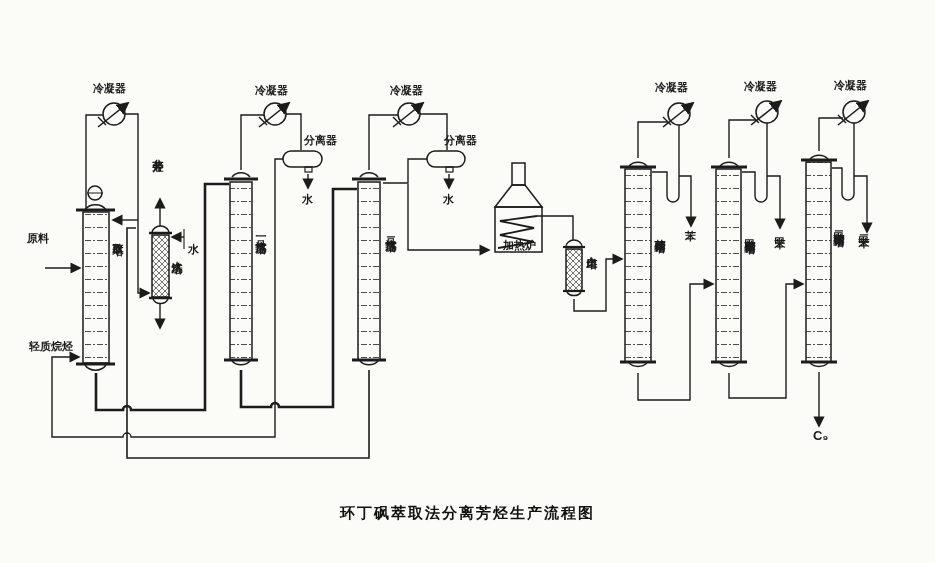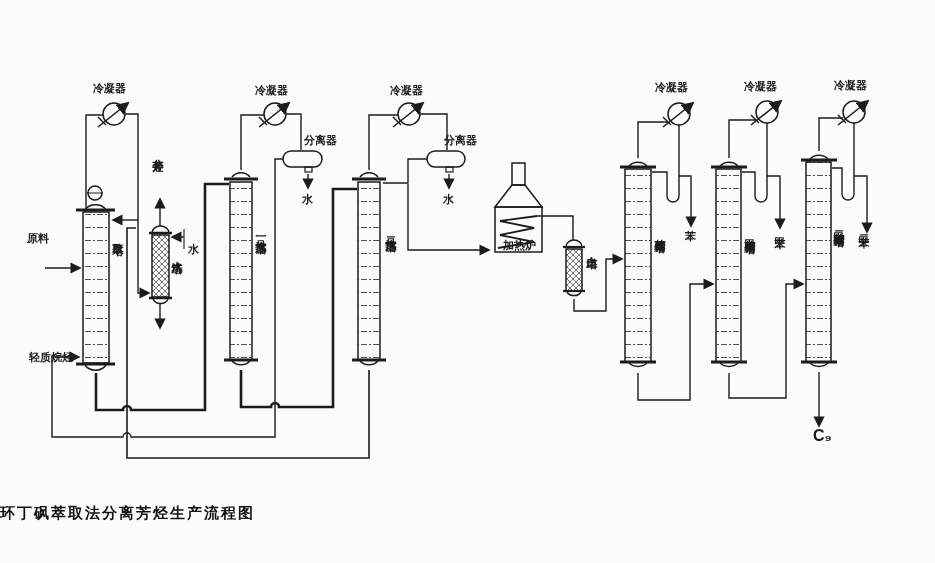--- a/index.html
+++ b/index.html
@@ -1,23 +1,23 @@
 <!DOCTYPE html>
 <html><head>
 <meta charset="utf-8">
 <style>
   html,body{margin:0;padding:0;}
   body{width:935px;height:563px;background:#fbfbf8;font-family:"Liberation Sans","DejaVu Sans",sans-serif;}
   #page{position:relative;width:935px;height:522px;overflow:hidden;background:#fbfbf8;}
   svg{position:absolute;left:0;top:0;}
   .lbl{position:absolute;font-size:11px;font-weight:600;color:#1b1b1b;line-height:12px;white-space:nowrap;}
   .v{writing-mode:vertical-rl;text-orientation:upright;letter-spacing:1px;line-height:13px;}
-  .cap{position:absolute;left:0;right:0;top:504px;font-size:15px;font-weight:700;color:#111;
+  .cap{position:absolute;left:0;right:0;top:504px;text-align:center;font-size:15px;font-weight:700;color:#111;
        font-family:"Liberation Serif","DejaVu Serif",serif;letter-spacing:2px;}
-  .sub{font-size:16px;text-align:right;}
+  .sub{font-size:13px;text-align:right;}
 </style>
 </head>
 <body>
 
 <div id="page">
 
 <svg width="935" height="563" viewBox="0 0 935 563">
   <defs>
     <marker id="arr" viewBox="0 0 10 10" refX="8.5" refY="5" markerWidth="8" markerHeight="8" orient="auto">
       <path d="M0,0 L10,5 L0,10 z" fill="#1c1c1c"></path>
@@ -213,21 +213,21 @@
 <div class="lbl" style="left:834px;top:79px">冷凝器</div>
 
 <div class="lbl" style="left:304px;top:134px">分离器</div>
 <div class="lbl" style="left:444px;top:134px">分离器</div>
 
 <div class="lbl" style="left:302px;top:193px">水</div>
 <div class="lbl" style="left:443px;top:193px">水</div>
 <div class="lbl" style="left:188px;top:243px">水</div>
 
 <div class="lbl" style="left:27px;top:232px">原料</div>
-<div class="lbl" style="left:29px;top:351px">轻质烷烃</div>
+<div class="lbl" style="left:29px;top:340px">轻质烷烃</div>
 
 <div class="lbl v" style="left:151px;top:150px">非芳烃</div>
 <div class="lbl v" style="left:111px;top:234px">萃取塔</div>
 <div class="lbl v" style="left:170px;top:252px">水洗塔</div>
 <div class="lbl v" style="left:254px;top:230px">一号汽提塔</div>
 <div class="lbl v" style="left:384px;top:228px">二号汽提塔</div>
 
 <div class="lbl" style="left:503px;top:239px">加热炉</div>
 <div class="lbl v" style="left:585px;top:247px">白土塔</div>
 

